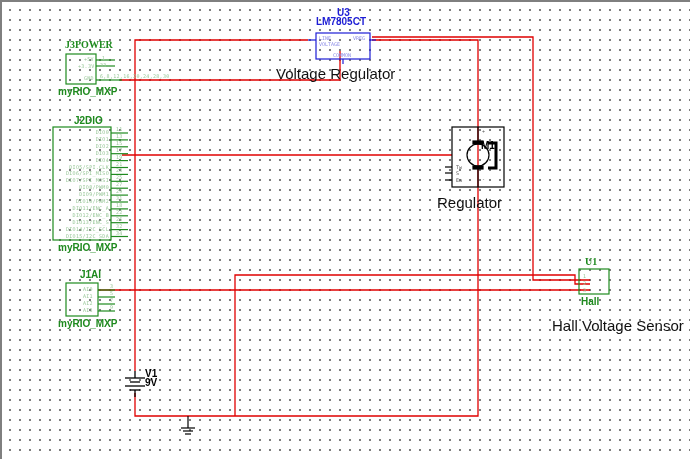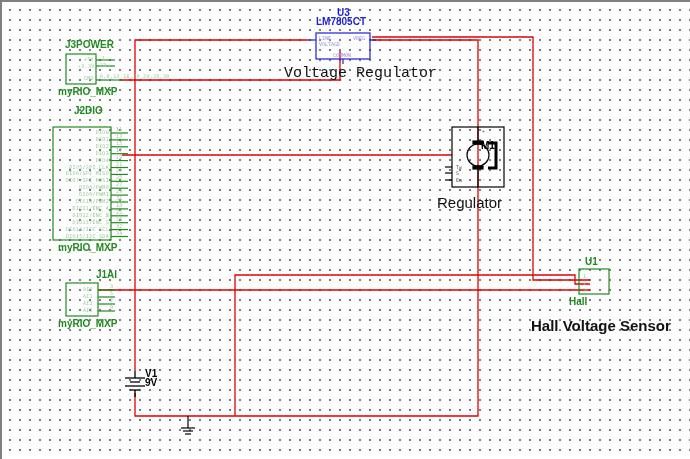--- a/index.html
+++ b/index.html
@@ -113,30 +113,30 @@
   </g>
 
   <g stroke="#000" stroke-width="1.2" fill="none">
     <line x1="188" y1="416" x2="188" y2="428"></line>
     <line x1="181" y1="428" x2="195" y2="428"></line>
     <line x1="183" y1="431" x2="193" y2="431"></line>
     <line x1="185" y1="434" x2="191" y2="434"></line>
   </g>
 </svg>
 
-<div class="lbl green" style="left:65px;top:39px;">J3POWER</div>
+<div class="lbl green" style="left:65px;top:39px;font-family:Liberation Serif, serif;">J3POWER</div>
 <div class="lbl pin" style="left:84px;top:56px;">+5V</div>
 <div class="lbl pin" style="left:78px;top:63px;">+3.3V</div>
 <div class="lbl pin" style="left:84px;top:75px;">GND</div>
 <div class="lbl pin" style="left:102px;top:55px;">1</div>
 <div class="lbl pin" style="left:100px;top:62px;">33</div>
 <div class="lbl pin" style="left:100px;top:73px;">6,8,12,16,20,24,28,30</div>
 <div class="lbl green" style="left:58px;top:86px;">myRIO_MXP</div>
 
-<div class="lbl green" style="left:74px;top:105px;">J2DIO</div>
+<div class="lbl green" style="left:74px;top:115px;">J2DIO</div>
 <div id="j2-labels">
     <div class="lbl pin" style="right: 581px; top: 129px;">DIO0</div>
     <div class="lbl pin" style="left: 116px; top: 126px;">11</div>
     <div class="lbl pin" style="right: 581px; top: 135.9px;">DIO1</div>
     <div class="lbl pin" style="left: 116px; top: 132.9px;">13</div>
     <div class="lbl pin" style="right: 581px; top: 142.8px;">DIO2</div>
     <div class="lbl pin" style="left: 116px; top: 139.8px;">15</div>
     <div class="lbl pin" style="right: 581px; top: 149.7px;">DIO3</div>
     <div class="lbl pin" style="left: 116px; top: 146.7px;">17</div>
     <div class="lbl pin" style="right: 581px; top: 156.6px;">DIO4</div>
@@ -159,47 +159,47 @@
     <div class="lbl pin" style="left: 116px; top: 208.8px;">22</div>
     <div class="lbl pin" style="right: 581px; top: 218.7px;">DIO13/ENC_S</div>
     <div class="lbl pin" style="left: 116px; top: 215.7px;">26</div>
     <div class="lbl pin" style="right: 581px; top: 225.6px;">DIO14/I2C_SCL</div>
     <div class="lbl pin" style="left: 116px; top: 222.6px;">32</div>
     <div class="lbl pin" style="right: 581px; top: 232.5px;">DIO15/I2C_SDA</div>
     <div class="lbl pin" style="left: 116px; top: 229.5px;">34</div>
   </div>
 <div class="lbl green" style="left:58px;top:242px;">myRIO_MXP</div>
 
-<div class="lbl green" style="left:96px;top:269px;text-align:right;">J1AI</div>
+<div class="lbl green" style="left:80px;top:269px;text-align:right;">J1AI</div>
 <div class="lbl pin" style="left:83px;top:286px;">AI0</div>
 <div class="lbl pin" style="left:83px;top:293px;">AI1</div>
 <div class="lbl pin" style="left:83px;top:300px;">AI2</div>
 <div class="lbl pin" style="left:83px;top:307px;">AI3</div>
 <div class="lbl pin" style="left:110px;top:283px;">3</div>
 <div class="lbl pin" style="left:110px;top:290px;">5</div>
 <div class="lbl pin" style="left:110px;top:297px;">7</div>
 <div class="lbl pin" style="left:110px;top:304px;">9</div>
 <div class="lbl green" style="left:58px;top:318px;">myRIO_MXP</div>
 
 <div class="lbl blue" style="left:337px;top:7px;">U3</div>
 <div class="lbl blue" style="left:316px;top:16px;">LM7805CT</div>
 <div class="lbl pin-blue" style="left:319px;top:35px;width:20px;white-space:normal;line-height:6px;">LINE VOLTAGE</div>
 <div class="lbl pin-blue" style="left:353px;top:35px;">VREG</div>
 <div class="lbl pin-blue" style="left:333px;top:52px;">COMMON</div>
-<div class="lbl desc" style="left:284px;top:65px;font-family:Liberation Mono, monospace;">Voltage Regulator</div>
+<div class="lbl desc" style="left:276px;top:65px;">Voltage Regulator</div>
 
 <div class="lbl black-b" style="left:481px;top:140px;">M1</div>
 <div class="lbl pin-black" style="left:482px;top:128px;">+</div>
 <div class="lbl pin-black" style="left:482px;top:176px;">-</div>
 <div class="lbl pin-black" style="left:456px;top:164px;">Tw</div>
 <div class="lbl pin-black" style="left:456px;top:170px;">S</div>
 <div class="lbl pin-black" style="left:456px;top:177px;">Ea</div>
 <div class="lbl desc" style="left:437px;top:194px;">Regulator</div>
 
-<div class="lbl green" style="left:585px;top:256px;">U1</div>
+<div class="lbl green" style="left:585px;top:256px;font-family:Liberation Serif, serif;">U1</div>
 <div class="lbl pin" style="left:583px;top:273px;">1</div>
 <div class="lbl pin" style="left:583px;top:280px;">2</div>
 <div class="lbl pin" style="left:583px;top:287px;">3</div>
-<div class="lbl green" style="left:569px;top:296px;">Hall</div>
-<div class="lbl desc" style="left:531px;top:317px;font-weight:bold;">Hall Voltage Sensor</div>
+<div class="lbl green" style="left:581px;top:296px;">Hall</div>
+<div class="lbl desc" style="left:552px;top:317px;">Hall Voltage Sensor</div>
 
 <div class="lbl black-b" style="left:145px;top:368px;">V1</div>
 <div class="lbl black-b" style="left:145px;top:377px;">9V</div>
 
 </body></html>

